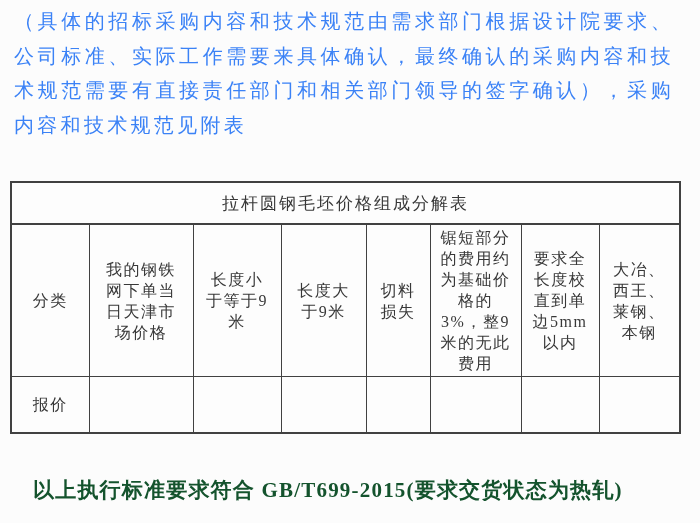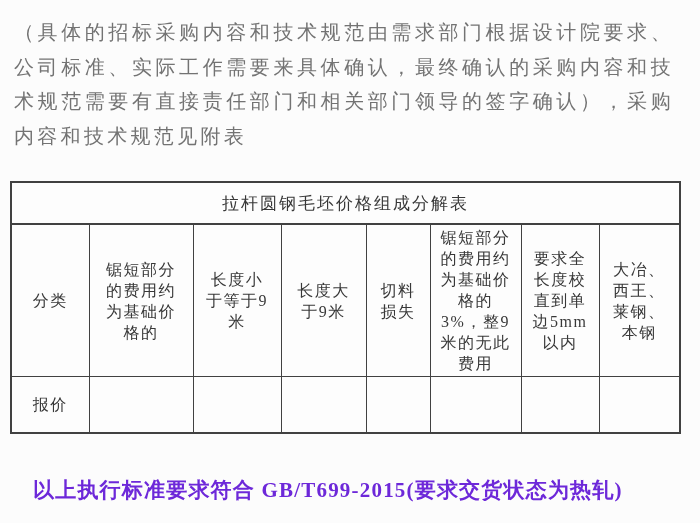--- a/index.html
+++ b/index.html
@@ -13,22 +13,21 @@
   }
   .intro {
     position: absolute;
     left: 14px;
     top: 4px;
     width: 660px;
     font-size: 20px;
     line-height: 34.5px;
     letter-spacing: 3.3px;
     text-align: justify;
-    color: #737373;
-    margin-top: 11px;
+    color: #3b82f6;
   }
   .price-table {
     position: absolute;
     left: 10px;
     top: 181px;
     width: 669px;
     border-collapse: collapse;
     table-layout: fixed;
     border: 2px solid #414141;
     background: #fdfdfd;
@@ -54,21 +53,21 @@
   tr.classification-row td { height: 131px; }
   tr.quote-row td { height: 56px; }
   .footer-note {
     position: absolute;
     left: 33px;
     top: 476px;
     font-size: 21px;
     font-weight: bold;
     letter-spacing: 1.2px;
     white-space: nowrap;
-    color: #6d28d9;
+    color: #14532d;
   }
 </style>
 </head>
 <body>
 
 <div>
 
   <p class="intro">（具体的招标采购内容和技术规范由需求部门根据设计院要求、公司标准、实际工作需要来具体确认，最终确认的采购内容和技术规范需要有直接责任部门和相关部门领导的签字确认），采购内容和技术规范见附表</p>
 
   <table class="price-table">
@@ -81,21 +80,21 @@
       <col style="width:91px">
       <col style="width:78px">
       <col style="width:81px">
     </colgroup>
     <tbody>
       <tr class="title-row">
         <td colspan="8">拉杆圆钢毛坯价格组成分解表</td>
       </tr>
       <tr class="classification-row">
         <td>分类</td>
-        <td>锯短部分的费用约为基础价格的</td>
+        <td>我的钢铁网下单当日天津市场价格</td>
         <td>长度小于等于9米</td>
         <td>长度大于9米</td>
         <td>切料损失</td>
         <td>锯短部分的费用约为基础价格的3%，整9米的无此费用</td>
         <td>要求全长度校直到单边5mm以内</td>
         <td>大冶、西王、莱钢、本钢</td>
       </tr>
       <tr class="quote-row">
         <td>报价</td>
         <td></td>

